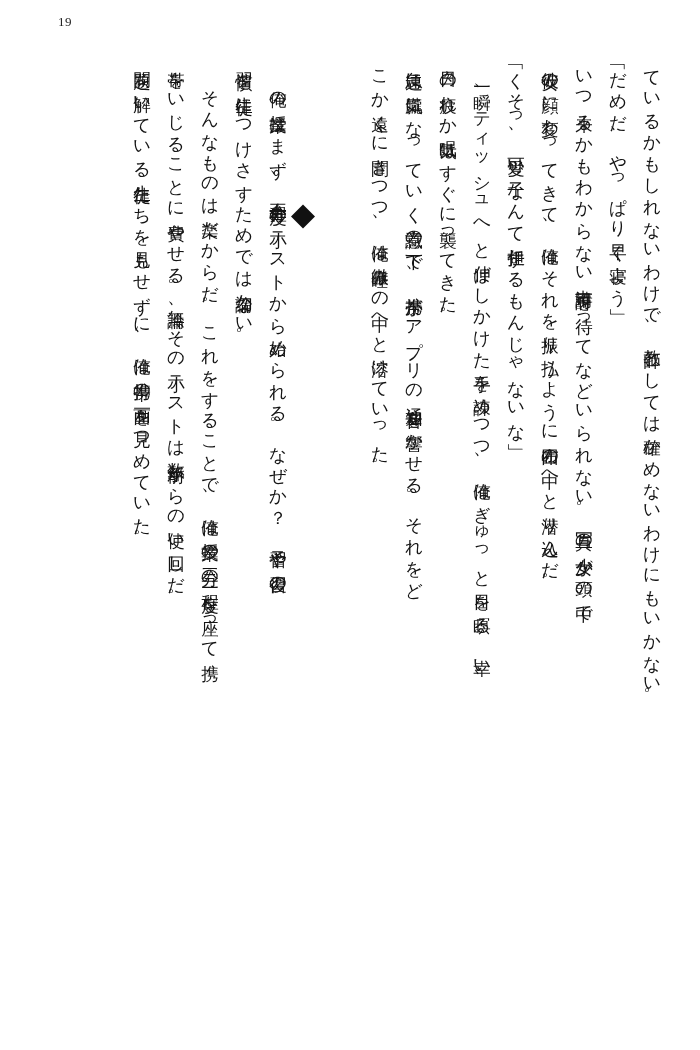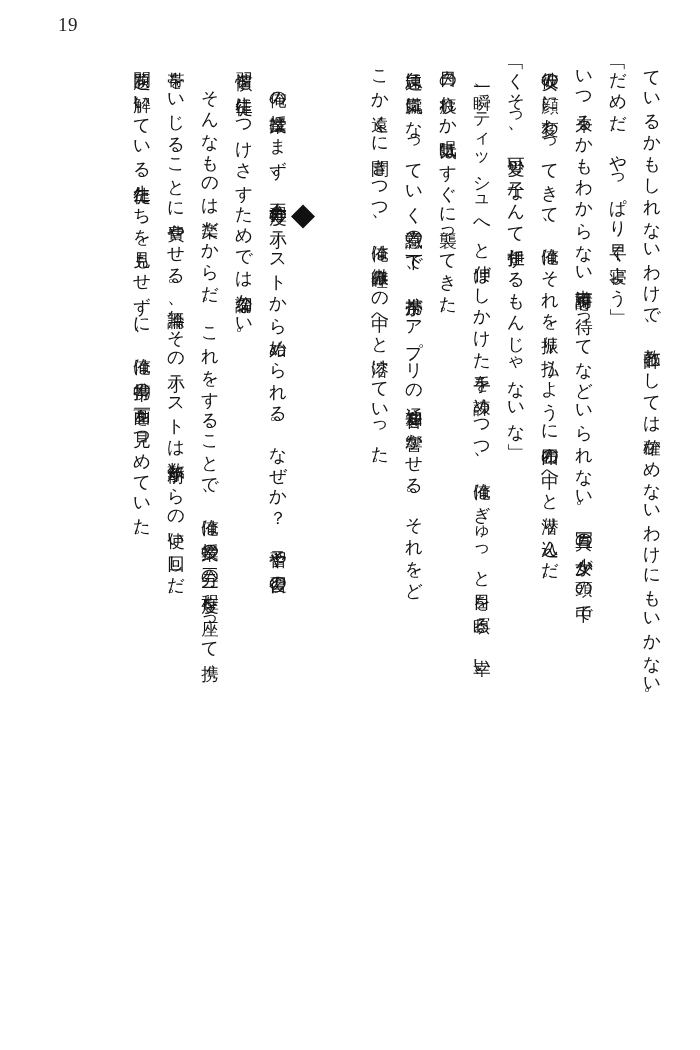--- a/index.html
+++ b/index.html
@@ -19,21 +19,21 @@
     position: relative;
     width: 700px;
     height: 1050px;
     box-sizing: border-box;
     background: #fff;
   }
   .page-number {
     position: absolute;
     top: 14px;
     left: 58px;
-    font-size: 19px;
+    font-size: 13px;
     letter-spacing: 0.5px;
     color: #222;
     font-family: "Liberation Serif", "DejaVu Serif", serif;
   }
   
   .body-text {
     position: absolute;
     top: 58px;
     right: 40px;
     bottom: 40px;

